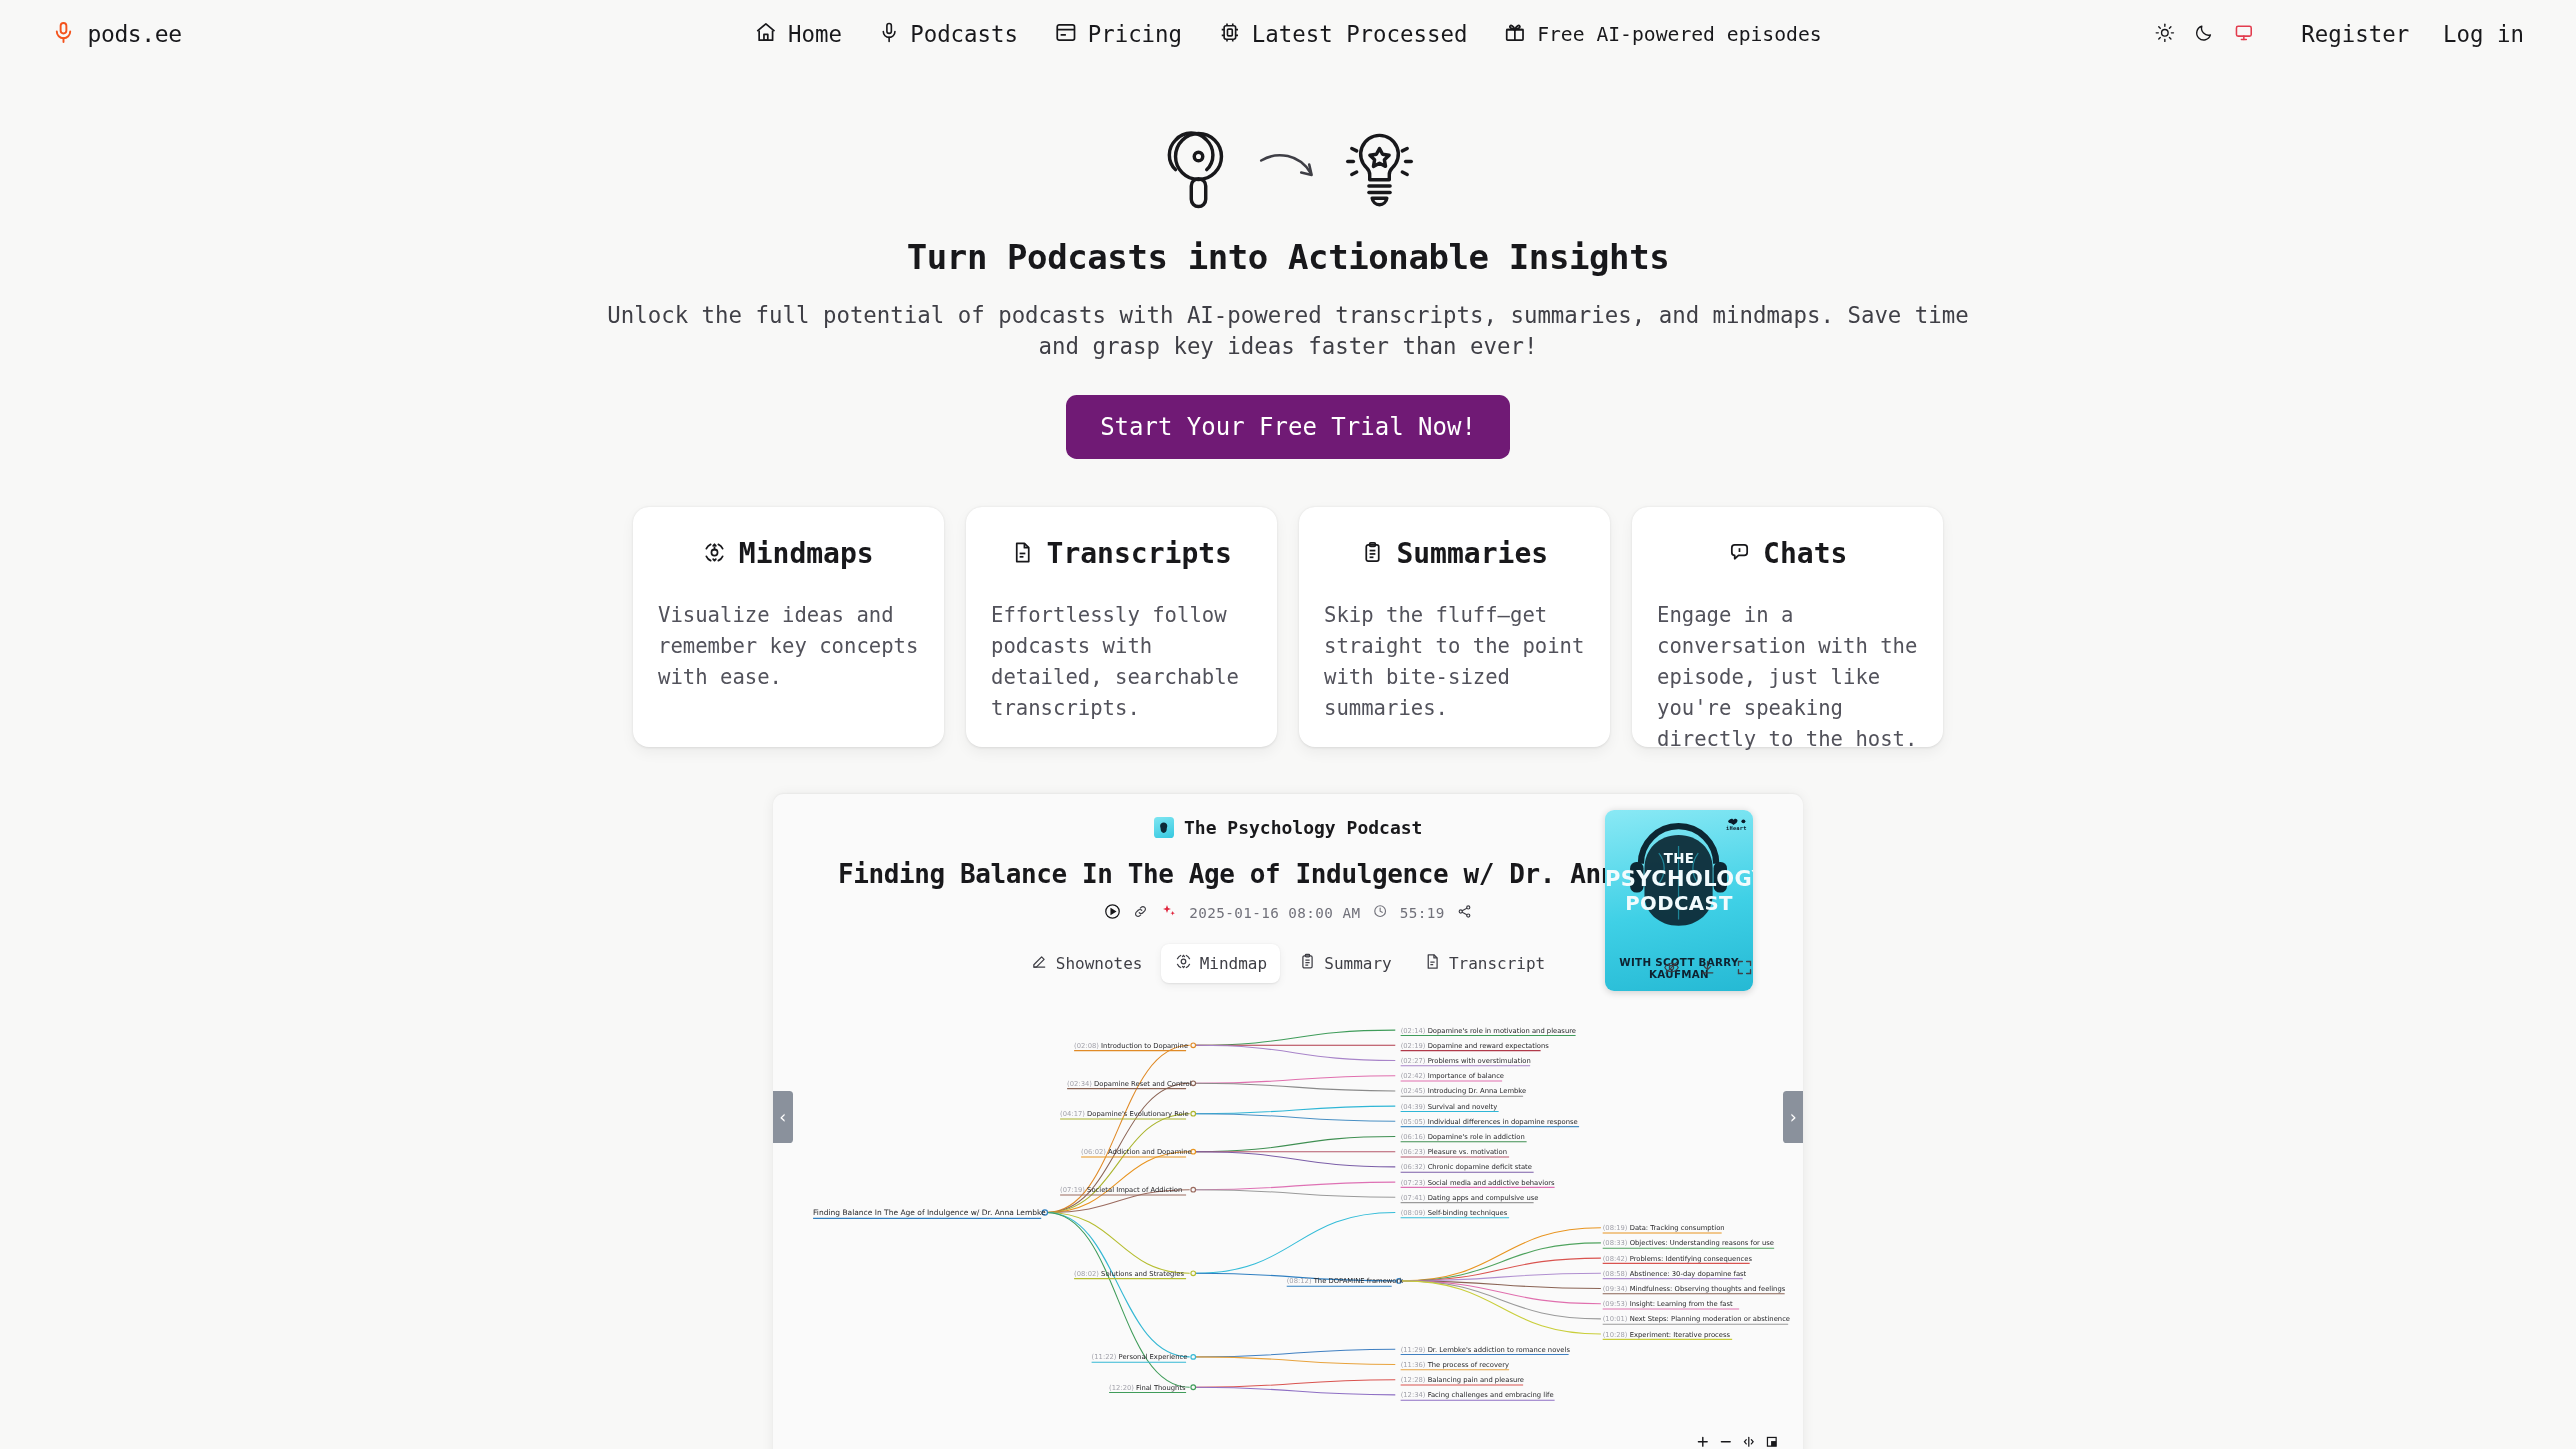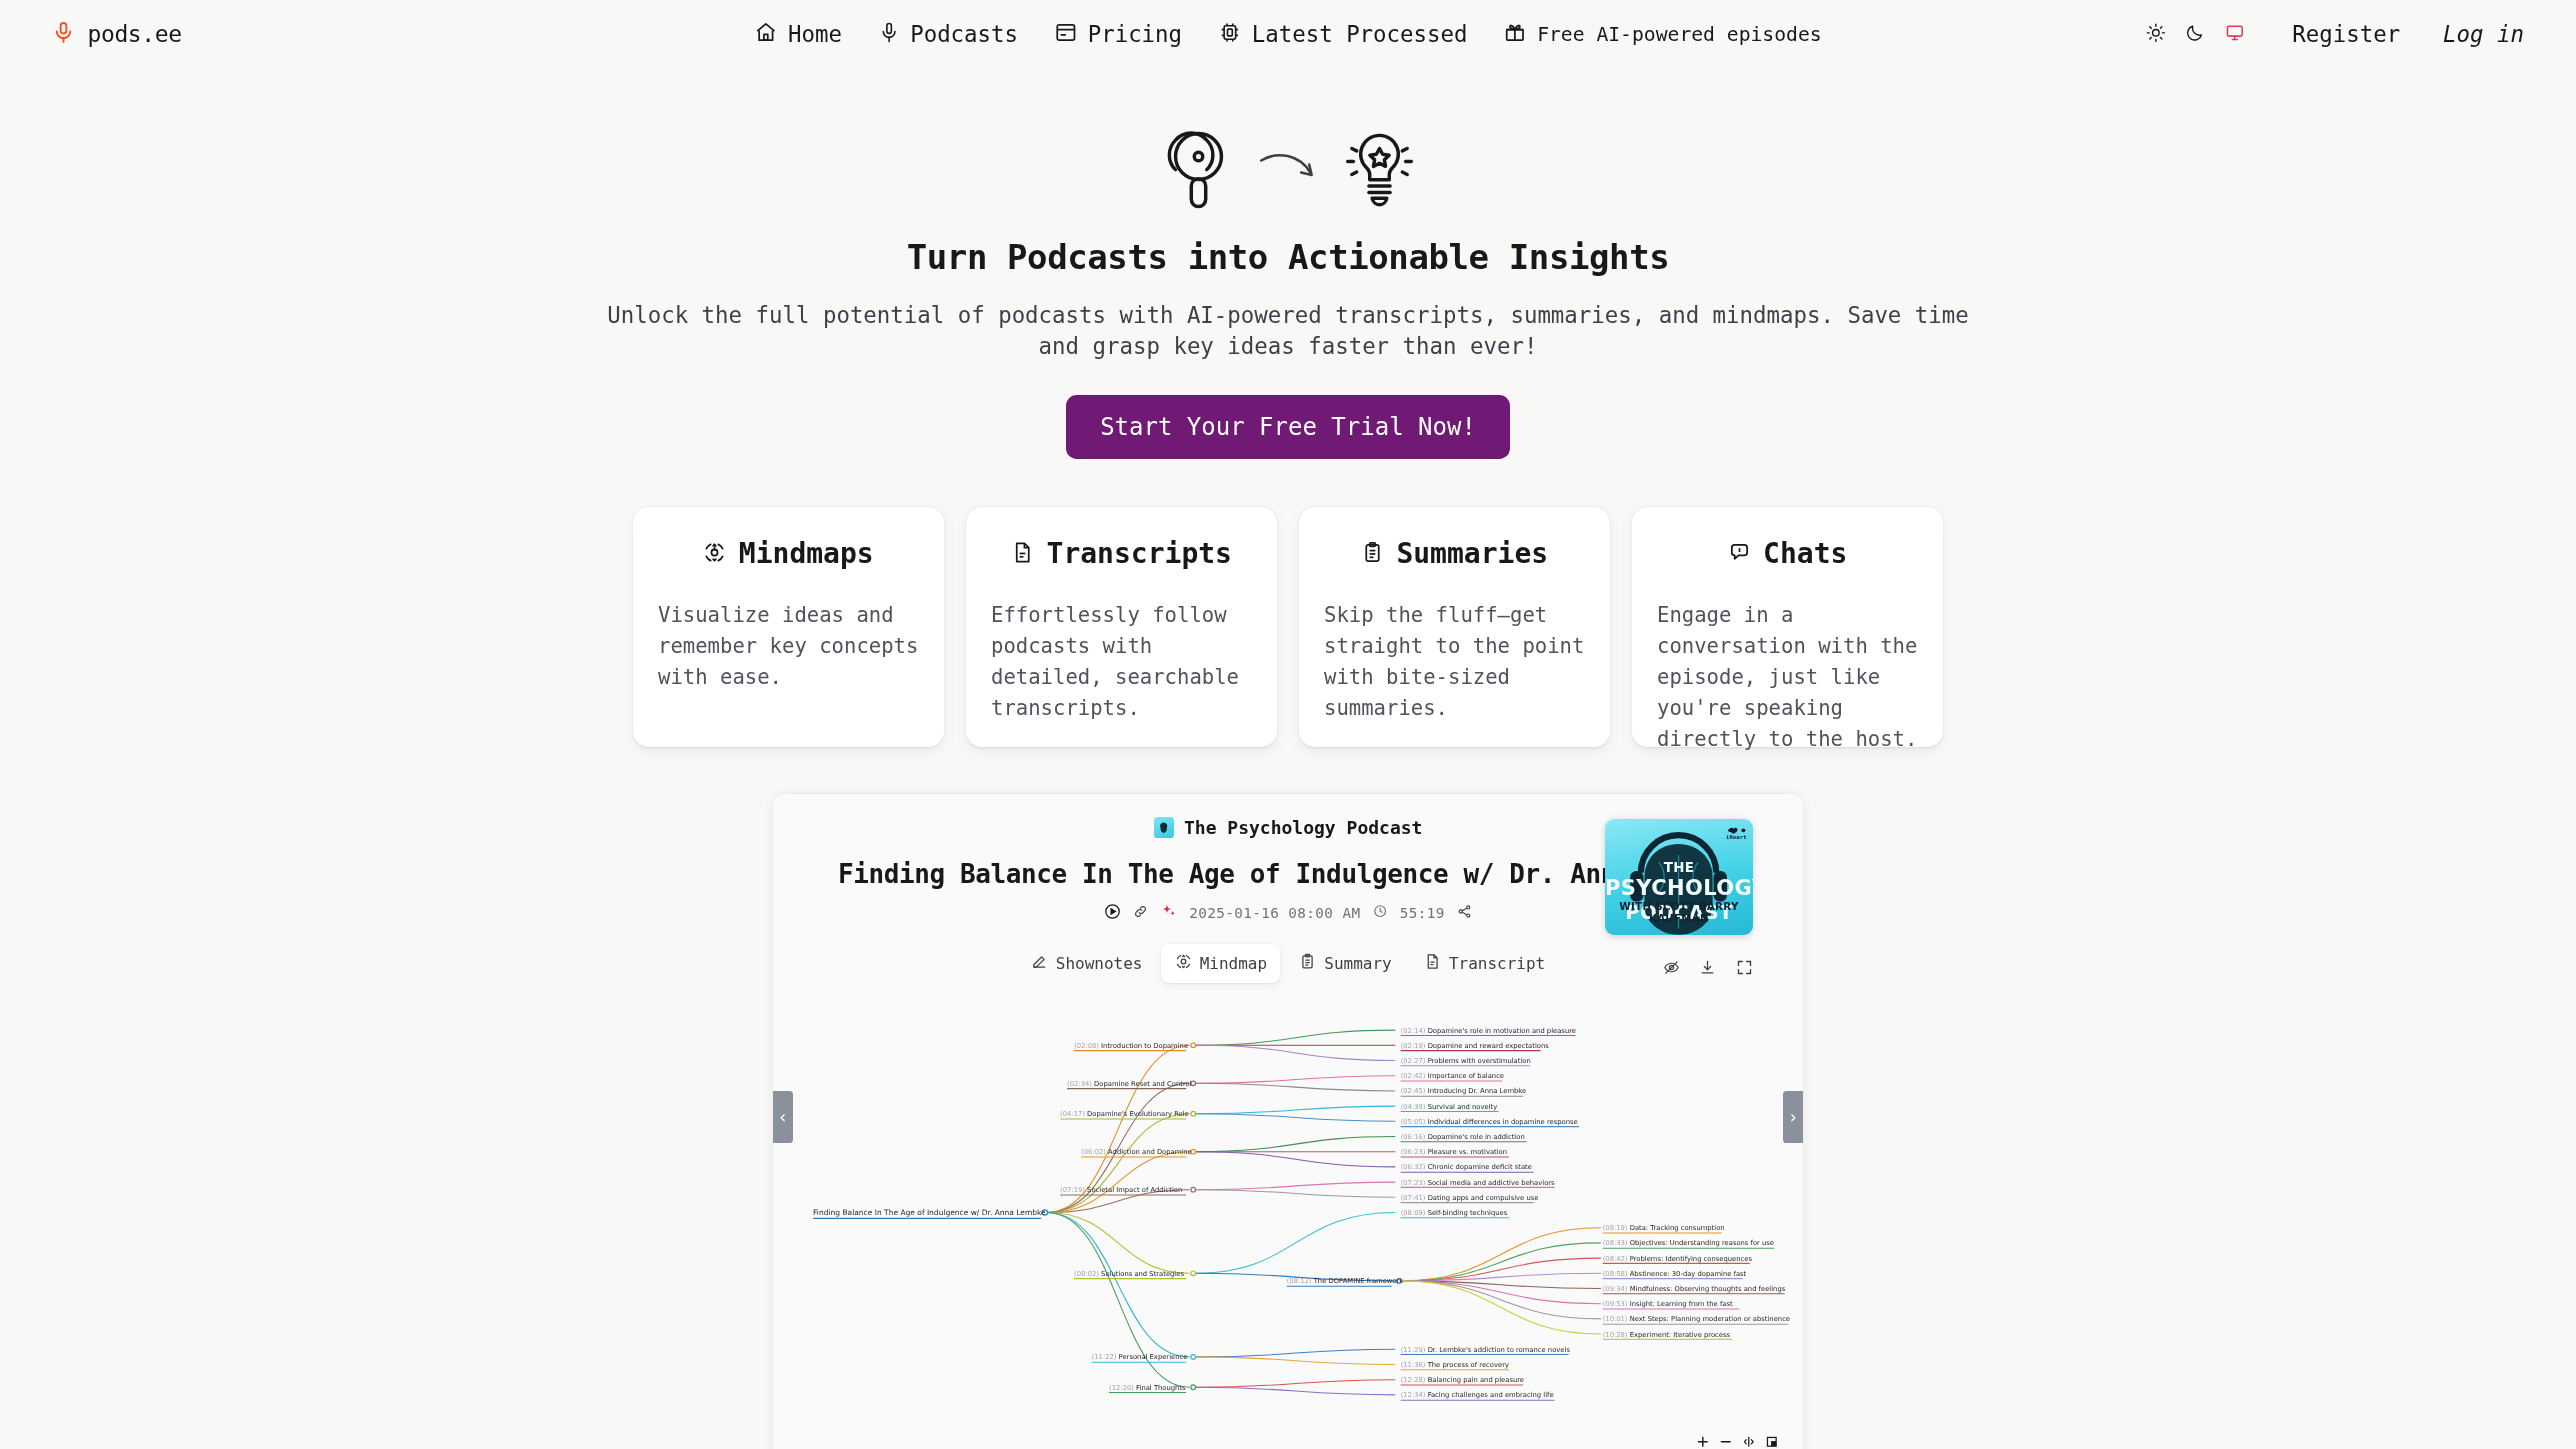--- a/index.html
+++ b/index.html
@@ -28,21 +28,21 @@
   }
   .nav-item { display: flex; align-items: center; gap: 10.7px; cursor: pointer; }
   .nav-label { font-size: 22.4px; white-space: nowrap; }
   .nav-label.small { font-size: 19.7px; }
 
   .nav-right {
     margin-left: auto; display: flex; align-items: center; gap: 23px;
   }
   .theme-icons { display: flex; align-items: center; gap: 19.7px; margin-right: 25px; }
   .auth-link { font-size: 22.4px; cursor: pointer; }
-  .auth-link + .auth-link { margin-left: 20px; font-style: italic; }
+  .auth-link + .auth-link { margin-left: 11px; }
 
   
   .hero { text-align: center; padding-top: 47px; }
   .hero-icons {
     display: flex; align-items: center; justify-content: center;
     gap: 19.7px; height: 109px;
   }
   .hero-title {
     margin-top: 12.5px;
     font-size: 34px; font-weight: 700; letter-spacing: -0.4px;
@@ -119,22 +119,22 @@
     display: flex; align-items: center; gap: 8px;
     padding: 9px 13.4px; border-radius: 8px;
     font-size: 16px; color: #3f3f46; cursor: pointer;
   }
   .tab.active {
     background: #fff;
     box-shadow: 0 0.9px 1.8px rgba(0,0,0,.07), 0 2.7px 9px rgba(0,0,0,.06);
   }
 
   .artwork {
-    position: absolute; top: 25px; right: 50px;
-    width: 148px; height: 116px; border-radius: 9px;
+    position: absolute; top: 16px; right: 50px;
+    width: 148px; height: 181px; border-radius: 9px;
     overflow: hidden;
     box-shadow: 0 1.8px 7.2px rgba(0,0,0,.16);
     background: linear-gradient(170deg,#8ae9f5 0%,#3fd0e6 55%,#25b9d4 100%);
   }
   .art-ihr {
     position: absolute; top: 5.4px; right: 6.3px;
     display: flex; flex-direction: column; align-items: center;
     color: #0b1a2a; line-height: 1;
   }
   .art-ihr span { font-size: 5.4px; font-weight: 700; letter-spacing: 0.2px; }

